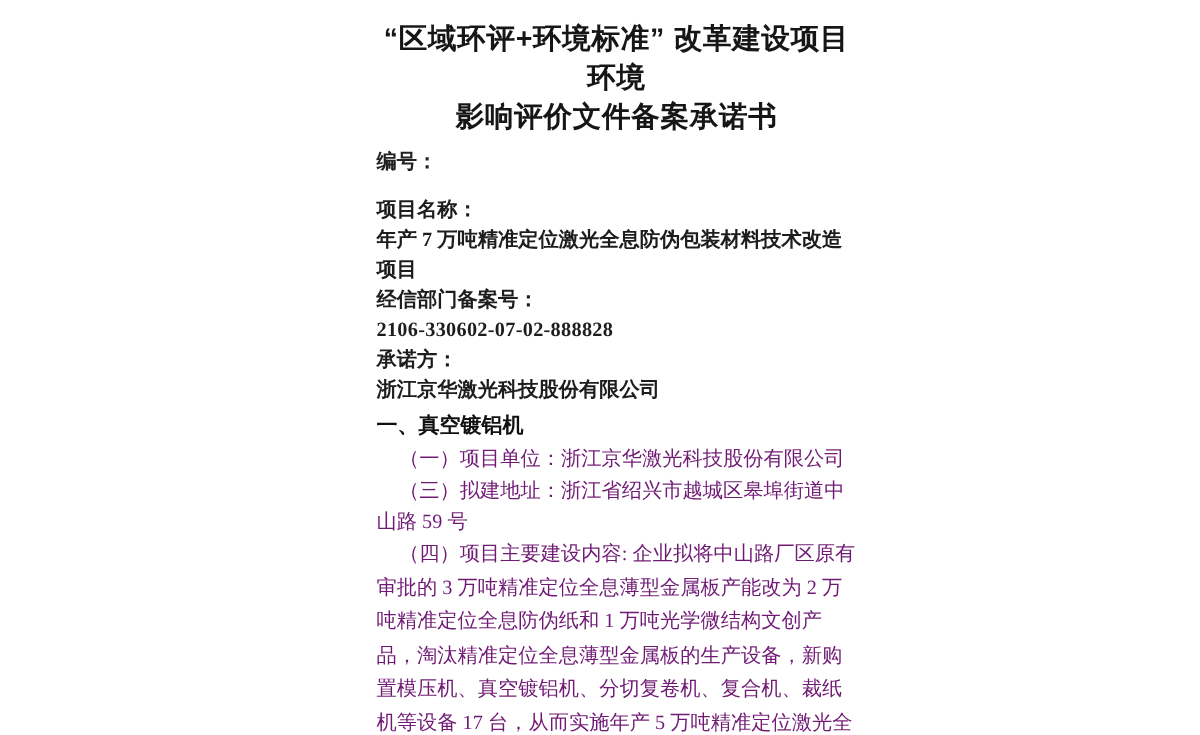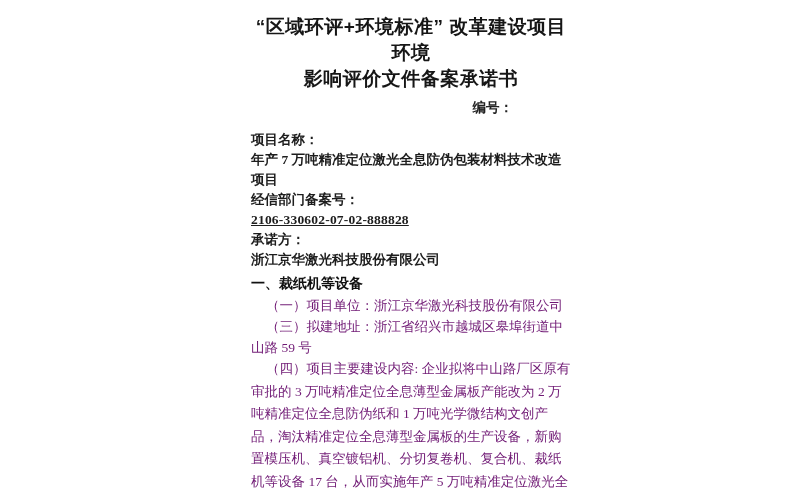--- a/index.html
+++ b/index.html
@@ -34,21 +34,21 @@
     line-height: 26px;
     text-align: center;
     letter-spacing: 0.5px;
     color: #161616;
   }
   .doc-title .tl {
     display: block;
   }
   .serial {
     margin-top: 7px;
-    text-align: right;
+    text-align: left;
     padding-right: 58px;
     font-size: 13.5px;
     font-weight: 600;
     line-height: 18px;
     color: #222;
   }
   .meta {
     margin-top: 13px;
     font-size: 13.5px;
     font-weight: 600;
@@ -79,21 +79,20 @@
     font-size: 13.5px;
     line-height: 21px;
     text-indent: 15px;
     color: #701a75;
   }
   .item.para {
     line-height: 22.5px;
   }
   .num {
     letter-spacing: 0.2px;
-    text-decoration: underline;
   }
 </style>
 </head>
 <body>
 
 <div class="page">
   <div class="content">
 
     <h1 class="doc-title">
       <span class="tl">“区域环评+环境标准” 改革建设项目环境</span>
@@ -110,21 +109,21 @@
       <div class="field-row">
         <span class="flabel">经信部门备案号：</span>
         <span class="fvalue num">2106-330602-07-02-888828</span>
       </div>
       <div class="field-row">
         <span class="flabel">承诺方：</span>
         <span class="fvalue">浙江京华激光科技股份有限公司</span>
       </div>
     </div>
 
-    <h2 class="sec-heading">一、裁纸机等设备</h2>
+    <h2 class="sec-heading">一、真空镀铝机</h2>
 
     <p class="item">（一）项目单位：浙江京华激光科技股份有限公司</p>
     <p class="item">（三）拟建地址：浙江省绍兴市越城区皋埠街道中山路 59 号</p>
     <p class="item para">（四）项目主要建设内容: 企业拟将中山路厂区原有审批的 3 万吨精准定位全息薄型金属板产能改为 2 万吨精准定位全息防伪纸和 1 万吨光学微结构文创产品，淘汰精准定位全息薄型金属板的生产设备，新购置模压机、真空镀铝机、分切复卷机、复合机、裁纸机等设备 17 台，从而实施年产 5 万吨精准定位激光全息防伪包装材料技术改造项目。</p>
     <p class="item">（五）总投资及环保投资:</p>
 
   </div>
 </div>
 
 </body></html>

